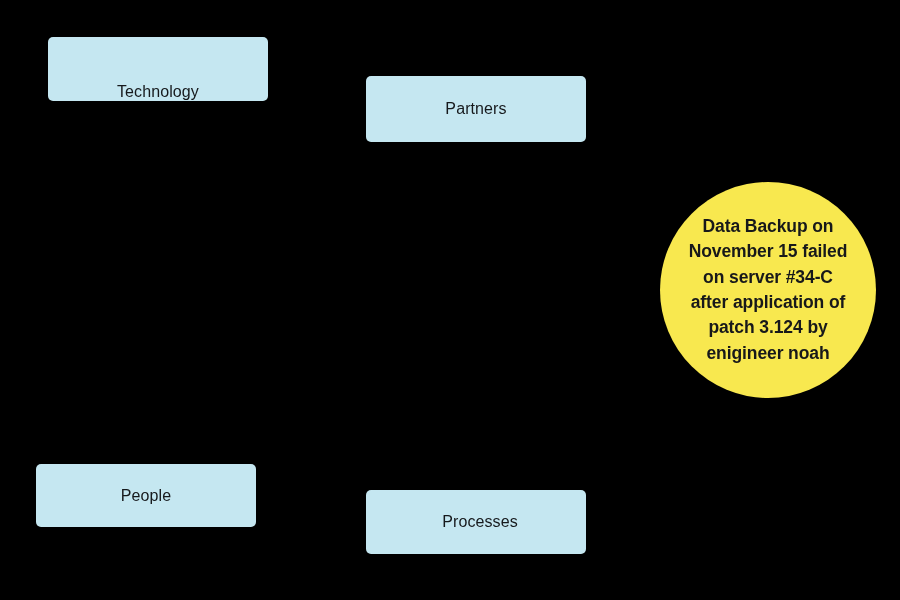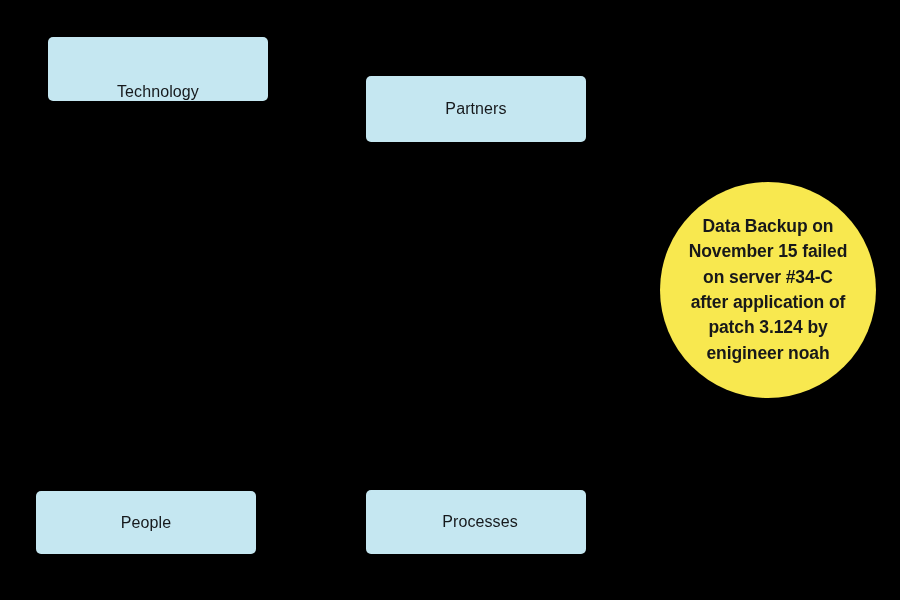--- a/index.html
+++ b/index.html
@@ -33,21 +33,21 @@
     font-weight: 500;
     color: #16191c;
     letter-spacing: 0.1px;
     line-height: 1.2;
     text-align: center;
     white-space: nowrap;
   }
   
   #box-technology { left: 48px;  top: 37px;  width: 220px; height: 64px; align-items: flex-end; }
   #box-partners   { left: 366px; top: 36px;  width: 220px; height: 66px; margin-top: 40px; }
-  #box-people     { left: 36px;  top: 491px; width: 220px; height: 63px; }
+  #box-people     { left: 36px;  top: 464px; width: 220px; height: 63px; }
   #box-processes  { left: 366px; top: 490px; width: 220px; height: 64px; padding-left: 8px; }
 
   .note-circle {
     position: absolute;
     left: 660px;
     top: 182px;
     width: 216px;
     height: 216px;
     border-radius: 50%;
     background: #f8e84f;

